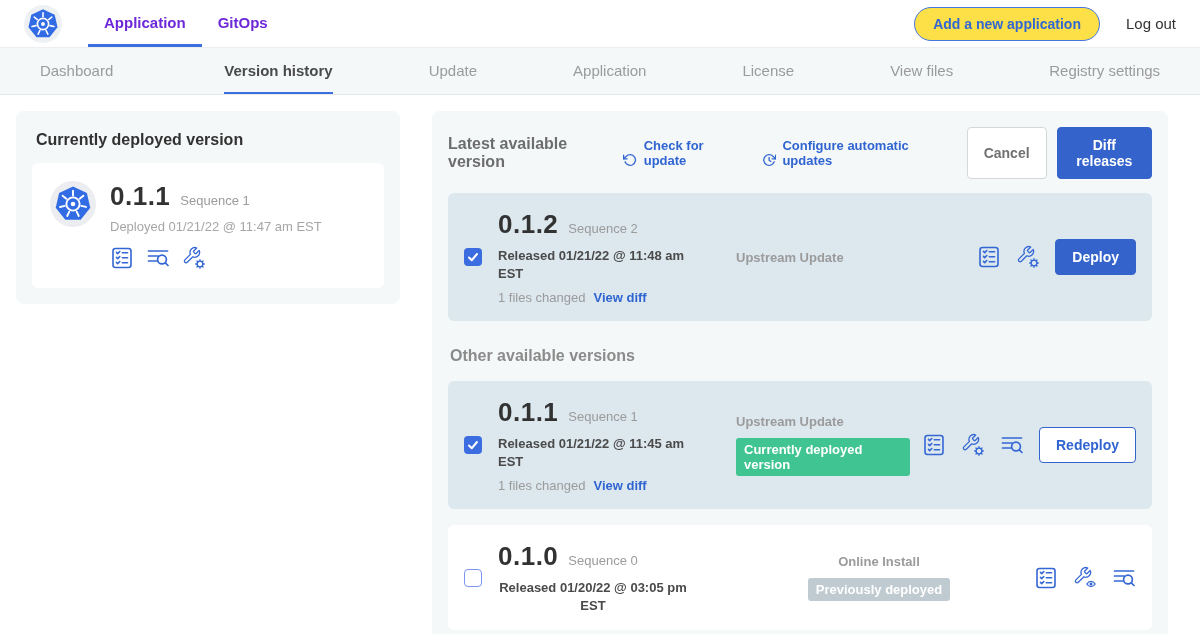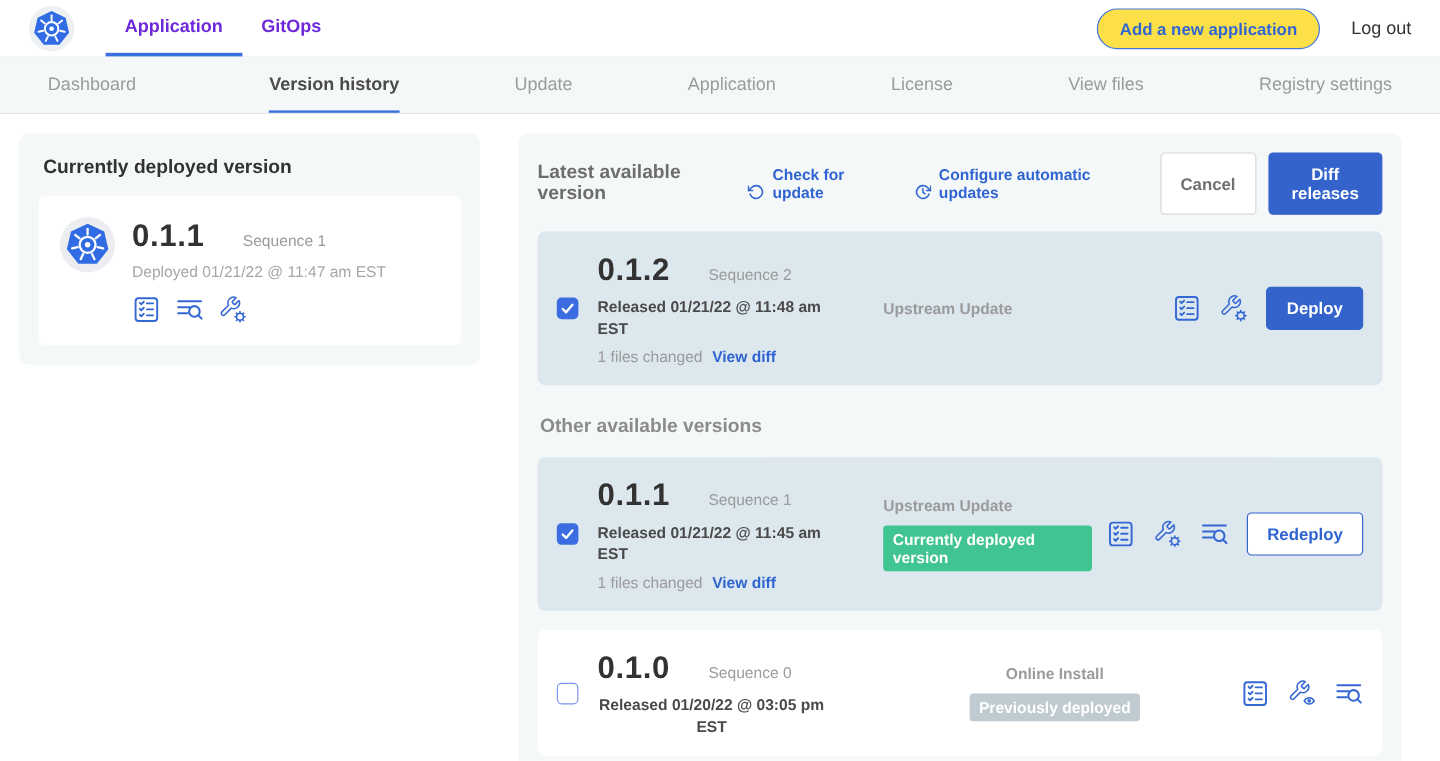--- a/index.html
+++ b/index.html
@@ -31,21 +31,21 @@
   
   .main { display:flex; align-items:flex-start; padding:16px 32px 0 16px; gap:32px; }
 
   .left-panel { width:384px; background:#f5f8f9; border-radius:8px; padding:16px; }
   .left-title { font-size:16px; font-weight:700; color:#323232; margin:4px 0 14px 4px; }
   .deployed-card { background:#fff; border-radius:6px; padding:18px; display:flex; }
   .k8s-badge { width:46px; height:46px; border-radius:50%; background:#ebedf0;
                display:flex; align-items:center; justify-content:center; margin-right:14px; }
   .ver-line { display:flex; align-items:baseline; gap:10px; }
   .ver-num { font-size:26px; font-weight:700; color:#323232; letter-spacing:0.5px; }
-  .seq { font-size:13px; color:#9b9b9b;margin-left:22px; }
+  .seq { font-size:13px; color:#9b9b9b; }
   .muted { font-size:13px; color:#a6a6a6; margin-top:7px; }
   .icon-row { display:flex; gap:12px; margin-top:12px; align-items:center; }
 
   .right-panel { flex:1; background:#f5f8f9; border-radius:8px; padding:16px; }
   .panel-head { display:flex; align-items:center; margin-bottom:14px; }
   .panel-title { font-size:16px; font-weight:600; color:#6d6d6d; margin-right:14px; }
   .head-link { display:flex; align-items:flex-end; gap:6px; font-size:13px; font-weight:700;
                color:#3065d1; cursor:pointer; margin-right:24px; }
   .head-actions { margin-left:auto; display:flex; gap:10px; }
   .btn { border-radius:4px; font-size:14px; font-weight:700; padding:9px 16px; cursor:pointer;

